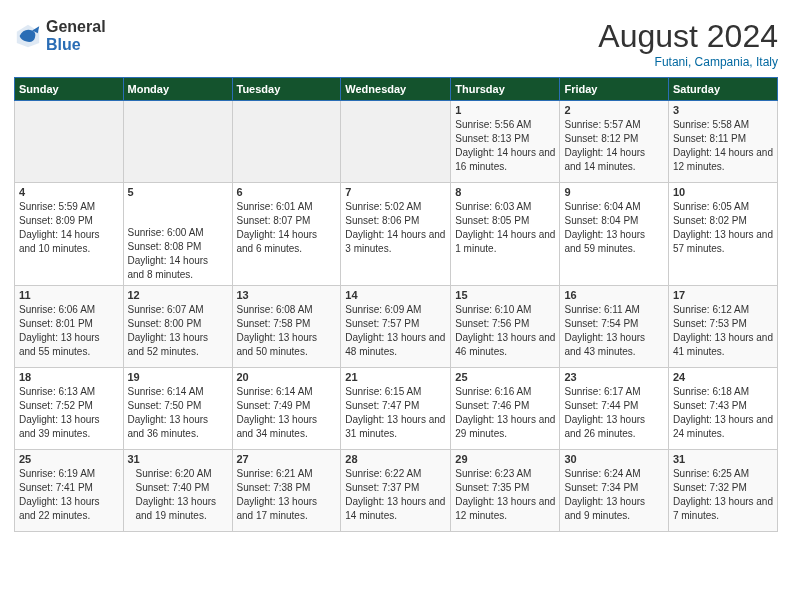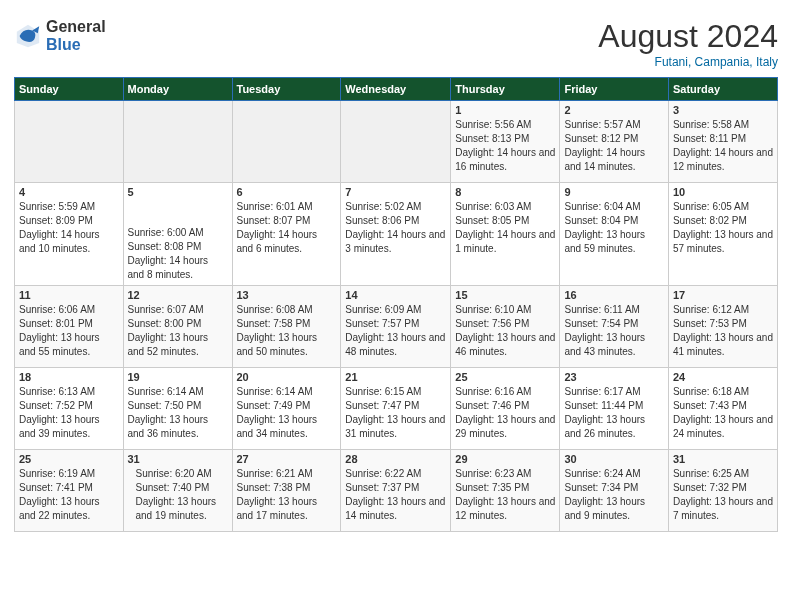--- a/index.html
+++ b/index.html
@@ -266,21 +266,21 @@
           </td>
           <td>
             <span class="day-num">25</span>
             <div class="day-info" style="white-space: pre-line;">Sunrise: 6:16 AM
 Sunset: 7:46 PM
 Daylight: 13 hours and 29 minutes.</div>
           </td>
           <td>
             <span class="day-num">23</span>
             <div class="day-info" style="white-space: pre-line;">Sunrise: 6:17 AM
-Sunset: 11:44 PM
+Sunset: 7:44 PM
 Daylight: 13 hours and 26 minutes.</div>
           </td>
           <td>
             <span class="day-num">24</span>
             <div class="day-info" style="white-space: pre-line;">Sunrise: 6:18 AM
 Sunset: 7:43 PM
 Daylight: 13 hours and 24 minutes.</div>
           </td>
         </tr>
         <tr>

